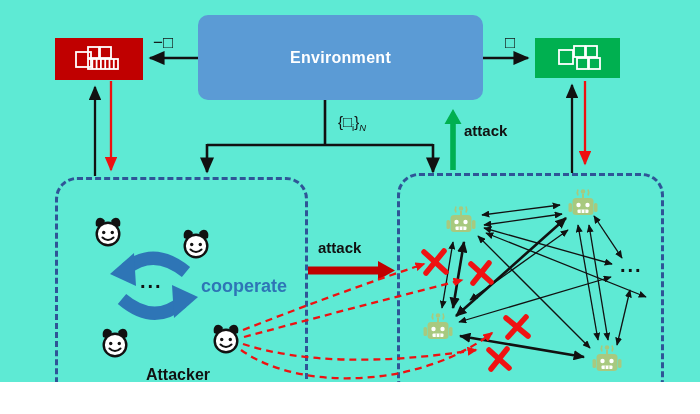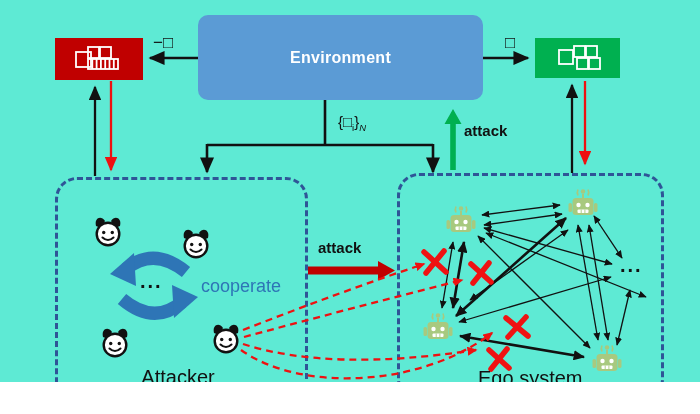--- a/index.html
+++ b/index.html
@@ -14,22 +14,22 @@
   .rbox{position:absolute;left:55px;top:38px;width:88px;height:42px;background:#c00000;
         display:flex;align-items:center;justify-content:center;z-index:2;}
   .gbox{position:absolute;left:535px;top:38px;width:85px;height:40px;background:#00b050;
         display:flex;align-items:center;justify-content:center;z-index:2;}
   .lbl{position:absolute;color:#111;z-index:3;white-space:nowrap;}
   .mathlbl{font-size:17px;font-weight:400;}
   .obslbl{font-size:15px;}
   .obslbl sub{font-size:9.5px;}
   .obslbl .n{font-style:italic;}
   .boldlbl{font-weight:700;font-size:15px;}
-  .title{font-weight:400;font-size:20px;}
-  .coop{color:#2e75b6;font-weight:400;font-size:18px;}
+  .title{font-weight:700;font-size:16px;}
+  .coop{color:#2e75b6;font-weight:700;font-size:18px;}
   .dots{font-weight:700;font-size:20px;letter-spacing:2px;color:#111;}
   .icon{position:absolute;z-index:3;}
 </style>
 </head>
 <body>
 
 <div id="canvas">
 
   <div class="panel" style="left:55px;top:177px;width:247px;height:220px;"></div>
   <div class="panel" style="left:397px;top:173px;width:261px;height:222px;"></div>
@@ -164,21 +164,20 @@
 
   <div class="lbl mathlbl" style="left:153px;top:33px;">−□</div>
   <div class="lbl mathlbl" style="left:505px;top:33px;">□</div>
 
   <div class="lbl obslbl" style="left:338px;top:113px;"><span>{</span><span>□</span><sub>i</sub><span>}</span><sub class="n">N</sub></div>
 
   <div class="lbl boldlbl" style="left:464px;top:122px;">attack</div>
   <div class="lbl boldlbl" style="left:318px;top:239px;">attack</div>
   <div class="lbl coop" style="left:201px;top:276px;z-index:4;">cooperate</div>
   <div class="lbl title" style="left:130px;top:366px;width:96px;text-align:center;">Attacker</div>
-  <div class="lbl title" style="left:478px;top:367px;width:104px;text-align:center;">Ego system</div>
 
   <svg class="icon" style="left:108px;top:242px;" width="92" height="88" viewBox="0 0 92 88">
     <path d="M78,30 Q46,4 18,27" fill="none" stroke="#2e75b6" stroke-width="13"></path>
     <polygon points="2,32 26,11 28,44" fill="#2e75b6"></polygon>
     <path d="M14,57 Q46,84 74,60" fill="none" stroke="#2e75b6" stroke-width="13"></path>
     <polygon points="90,55 64,43 66,76" fill="#2e75b6"></polygon>
   </svg>
   <div class="lbl dots" style="left:140px;top:270px;z-index:4;">...</div>
   <div class="lbl dots" style="left:620px;top:254px;">...</div>
 

